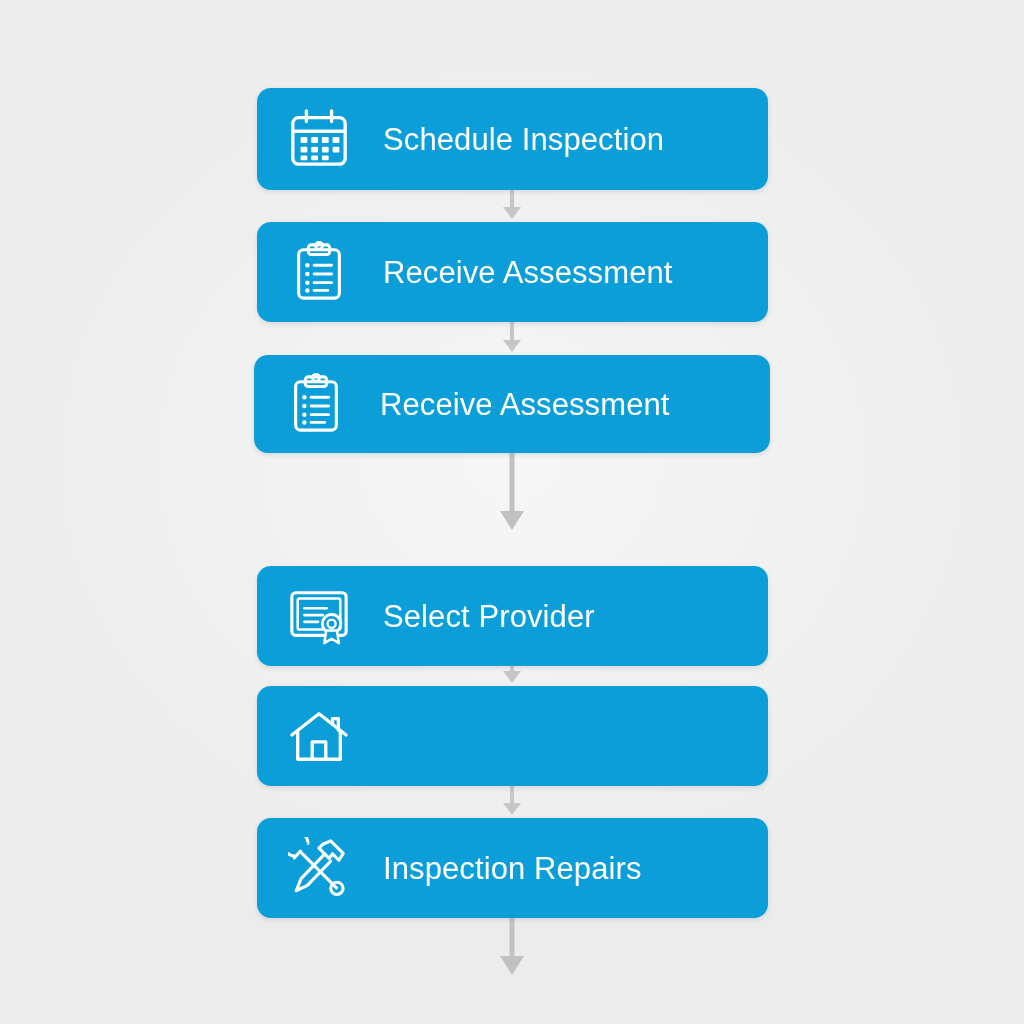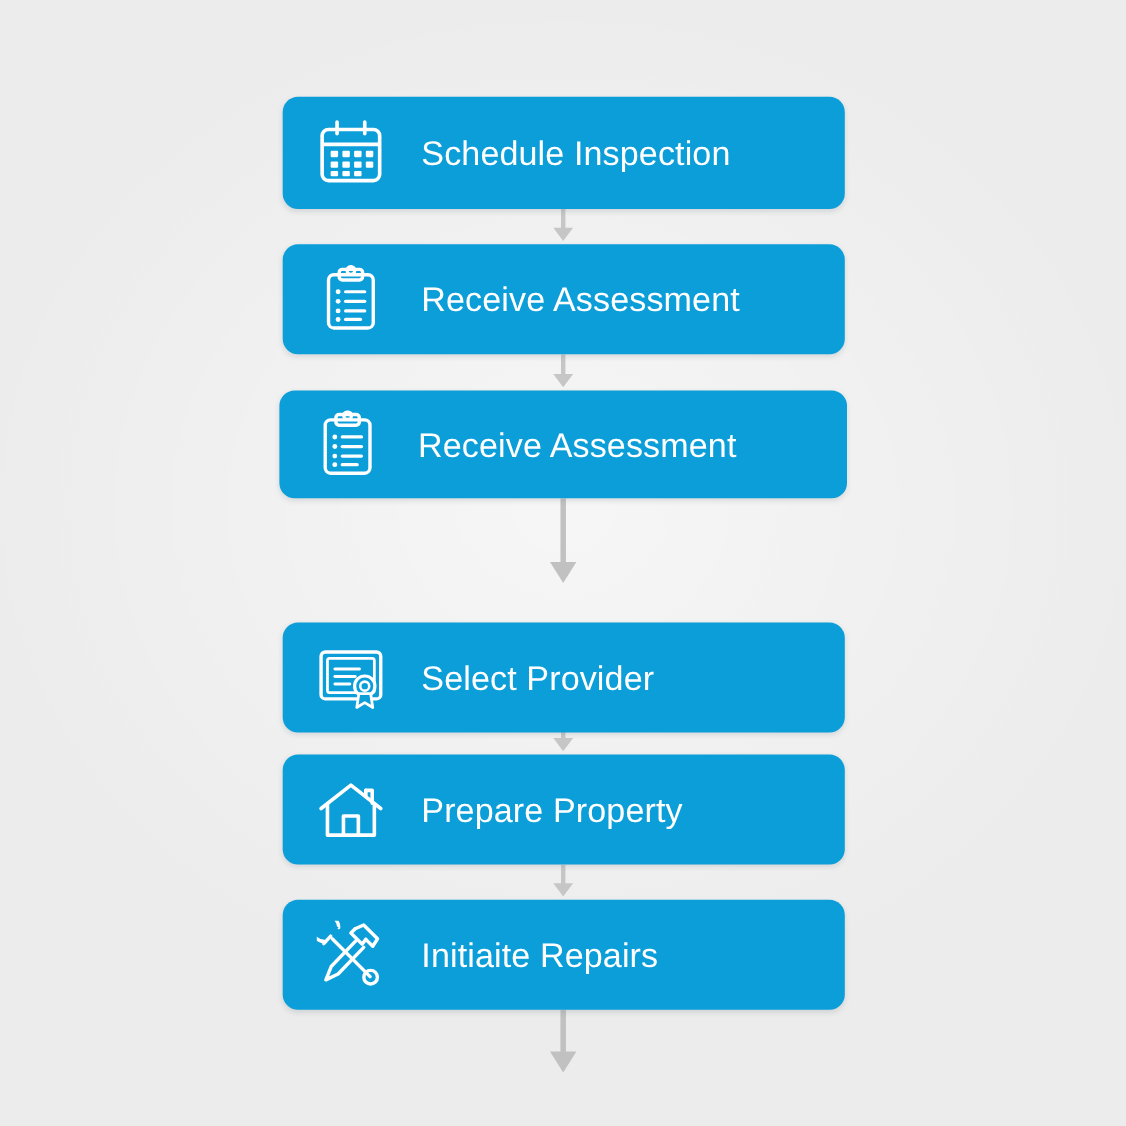--- a/index.html
+++ b/index.html
@@ -220,34 +220,33 @@
     <div class="node" style="left:257px;top:686px;width:511px;height:100px;">
       <div class="node-icon">
         <svg viewBox="0 0 64 64" aria-hidden="true">
           <path d="M4 31 L32 9 L60 31" fill="none" stroke="#ffffff" stroke-width="3.4" stroke-linecap="round" stroke-linejoin="round"></path>
           <path d="M10 27 V56 H54 V27" fill="none" stroke="#ffffff" stroke-width="3.4" stroke-linecap="round" stroke-linejoin="round"></path>
           <path d="M46 14 V20" stroke="#ffffff" stroke-width="3.4" stroke-linecap="round" fill="none"></path>
           <path d="M46 14 H52 V26" fill="none" stroke="#ffffff" stroke-width="3.4" stroke-linecap="round" stroke-linejoin="round"></path>
           <path d="M25 56 V38 H39 V56" fill="none" stroke="#ffffff" stroke-width="3.4" stroke-linejoin="round"></path>
         </svg>
       </div>
-      <div class="node-label">Prepare Property</div>
     </div>
 
     <div class="node" style="left:257px;top:818px;width:511px;height:100px;">
       <div class="node-icon">
         <svg viewBox="0 0 64 64" aria-hidden="true">
 
           <path d="M20.5 6.5 A13 13 0 1 0 8.5 19.5 L6.5 21.5 L13 14.5" fill="none" stroke="#ffffff" stroke-width="3.2" stroke-linecap="round" stroke-linejoin="round"></path>
           <path d="M8.5 5.5 L14.5 11.5 L20.5 6.5 L14.5 1.5 Z" fill="#0b9ed9" stroke="#ffffff" stroke-width="0"></path>
           <path d="M14.5 17 L50 52.5" stroke="#ffffff" stroke-width="3.2" stroke-linecap="round" fill="none"></path>
           <path d="M46 48.5 A6.2 6.2 0 1 0 55 57.5 A6.2 6.2 0 1 0 46 48.5 Z" fill="none" stroke="#ffffff" stroke-width="3.2"></path>
 
           <path d="M36 7.5 L44 4 L57 17 L52.5 24 L46 17.5" fill="none" stroke="#ffffff" stroke-width="3.2" stroke-linecap="round" stroke-linejoin="round"></path>
           <path d="M36 7.5 L32 11.5 L42.5 22 L46 17.5" fill="none" stroke="#ffffff" stroke-width="3.2" stroke-linecap="round" stroke-linejoin="round"></path>
           <path d="M37.5 18 L13.5 43 L8.5 55.5 L20 50 L44 25" fill="none" stroke="#ffffff" stroke-width="3.2" stroke-linecap="round" stroke-linejoin="round"></path>
         </svg>
       </div>
-      <div class="node-label">Initiaite Repairs</div>
+      <div class="node-label">Inspection Repairs</div>
     </div>
 
   </div>
 </div>
 
 </body></html>

